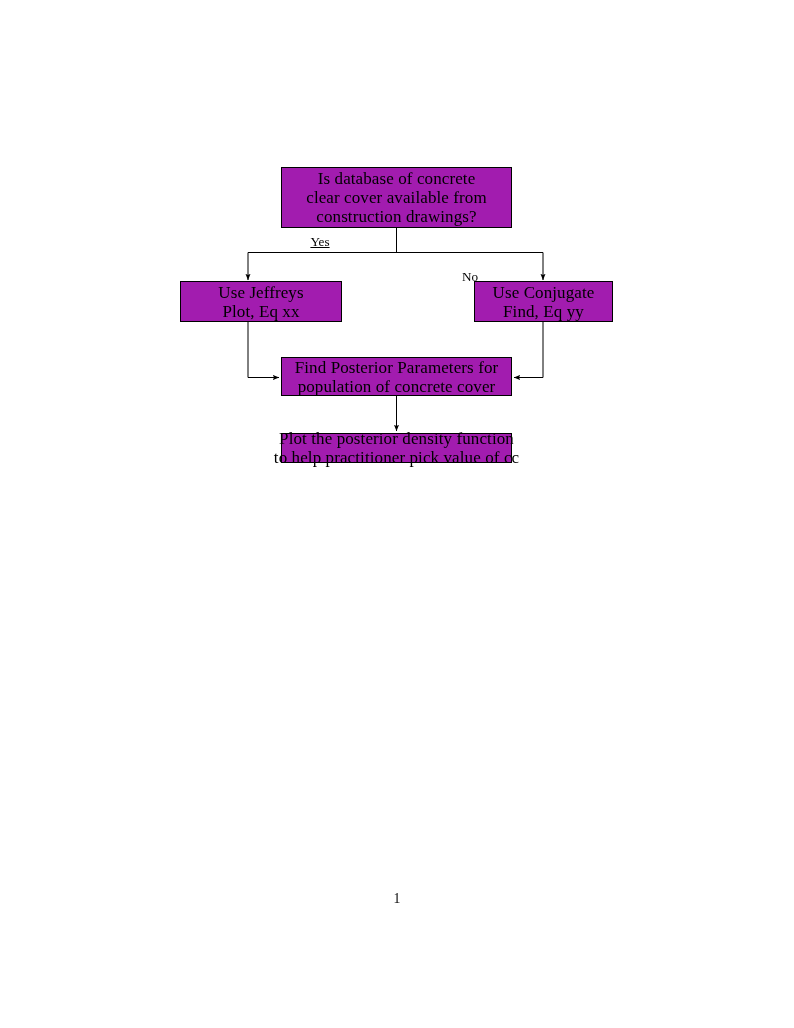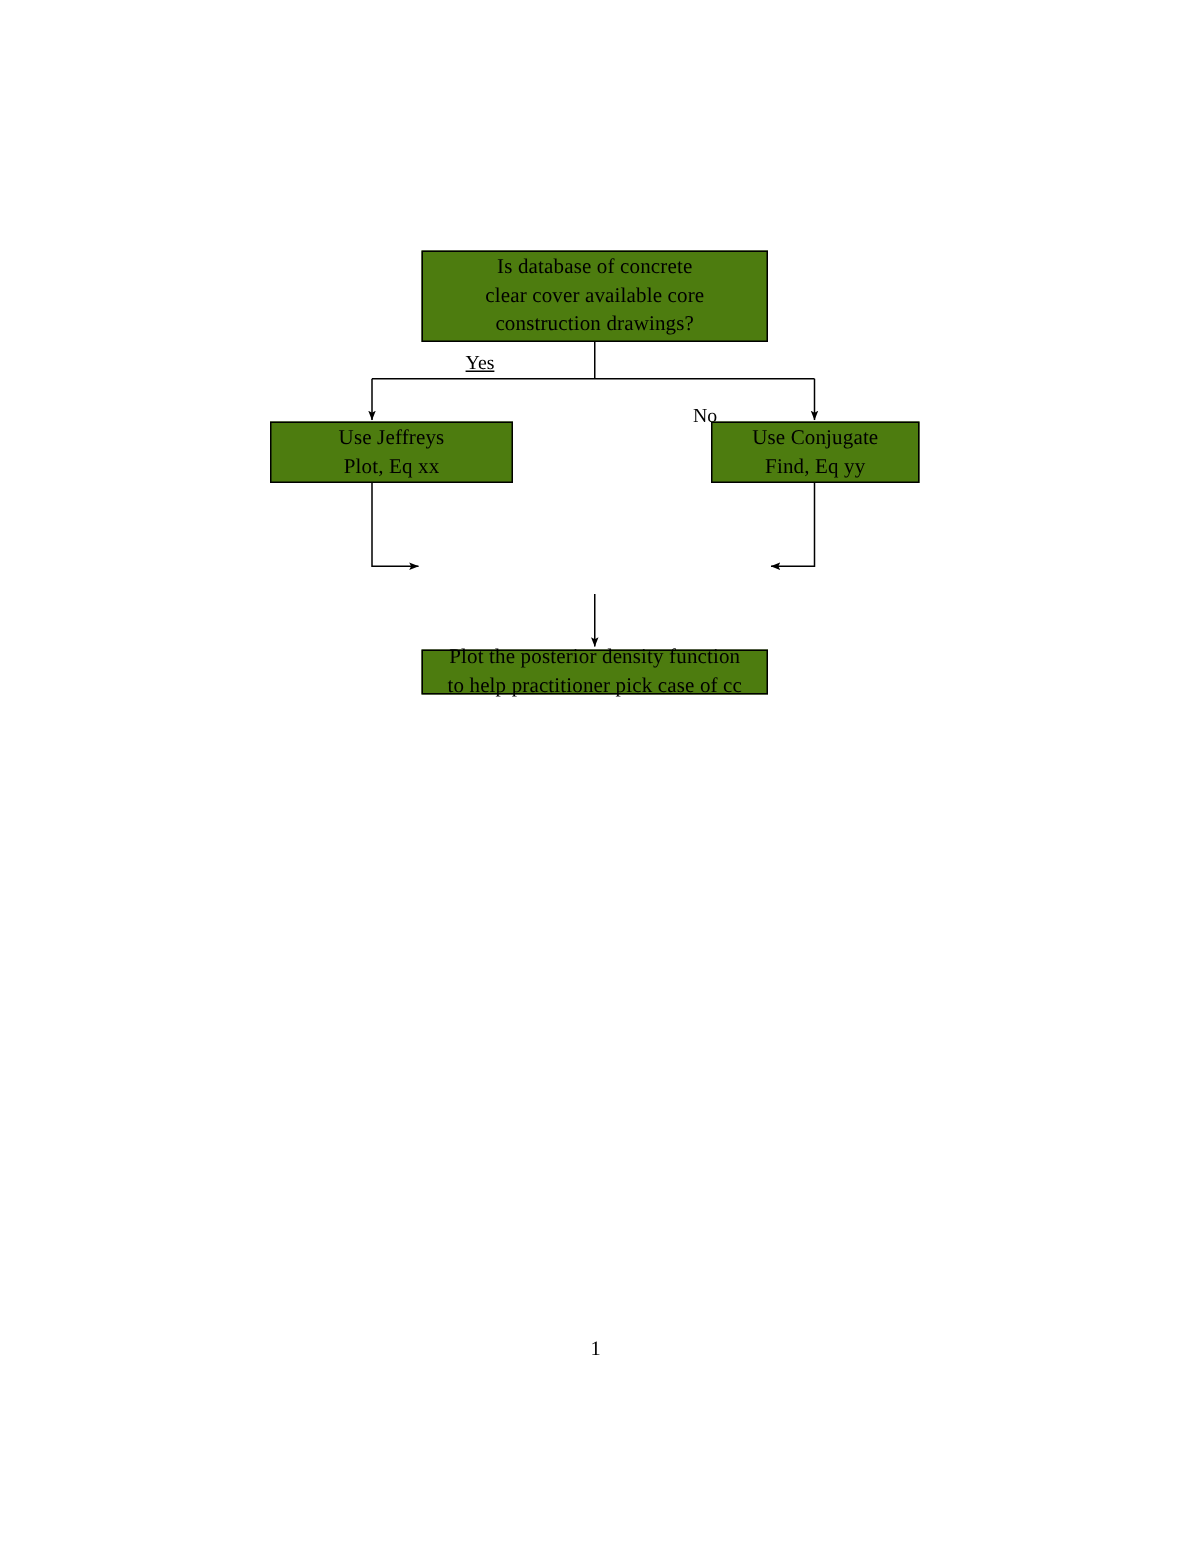--- a/index.html
+++ b/index.html
@@ -26,26 +26,26 @@
     position: absolute;
     left: 0;
     top: 0;
     width: 794px;
     height: 500px;
   }
   .node {
     position: absolute;
     box-sizing: border-box;
     border: 1px solid #000000;
-    background: #4d7c0f;
+    background: #a21caf;
     display: flex;
     flex-direction: column;
     align-items: center;
     justify-content: center;
-    font-size: 14px;
+    font-size: 17px;
     line-height: 19px;
     text-align: center;
     letter-spacing: 0.1px;
   }
   .node .ln { display: block; white-space: nowrap; }
 
   #node-question { left: 281px; top: 167px; width: 231px; height: 61px; }
   #node-jeffreys { left: 180px; top: 281px; width: 162px; height: 41px; }
   #node-conjugate { left: 474px; top: 281px; width: 139px; height: 41px; }
   #node-posterior { left: 281px; top: 357px; width: 231px; height: 39px; }
@@ -112,39 +112,43 @@
 
     <path d="M248,322 L248,377.5 L279,377.5" stroke="#000000" stroke-width="1" fill="none" marker-end="url(#arrowhead)"></path>
 
     <path d="M543,322 L543,377.5 L514,377.5" stroke="#000000" stroke-width="1" fill="none" marker-end="url(#arrowhead)"></path>
 
     <path d="M396.5,396 L396.5,431" stroke="#000000" stroke-width="1" fill="none" marker-end="url(#arrowhead)"></path>
   </svg>
 
   <div class="node" id="node-question">
     <span class="ln">Is database of concrete</span>
-    <span class="ln">clear cover available core</span>
+    <span class="ln">clear cover available from</span>
     <span class="ln">construction drawings?</span>
   </div>
 
   <div class="branch-label" id="label-yes">Yes</div>
   <div class="branch-label" id="label-no">No</div>
 
   <div class="node" id="node-jeffreys">
     <span class="ln">Use Jeffreys</span>
     <span class="ln">Plot, Eq xx</span>
   </div>
 
   <div class="node" id="node-conjugate">
     <span class="ln">Use Conjugate</span>
     <span class="ln">Find, Eq yy</span>
   </div>
 
+  <div class="node" id="node-posterior">
+    <span class="ln">Find Posterior Parameters for</span>
+    <span class="ln">population of concrete cover</span>
+  </div>
 
   <div class="node" id="node-plot">
     <span class="ln">Plot the posterior density function</span>
-    <span class="ln">to help practitioner pick case of cc</span>
+    <span class="ln">to help practitioner pick value of cc</span>
   </div>
 
 
   <div id="page-number">1</div>
 
 </div>
 
 </body></html>

